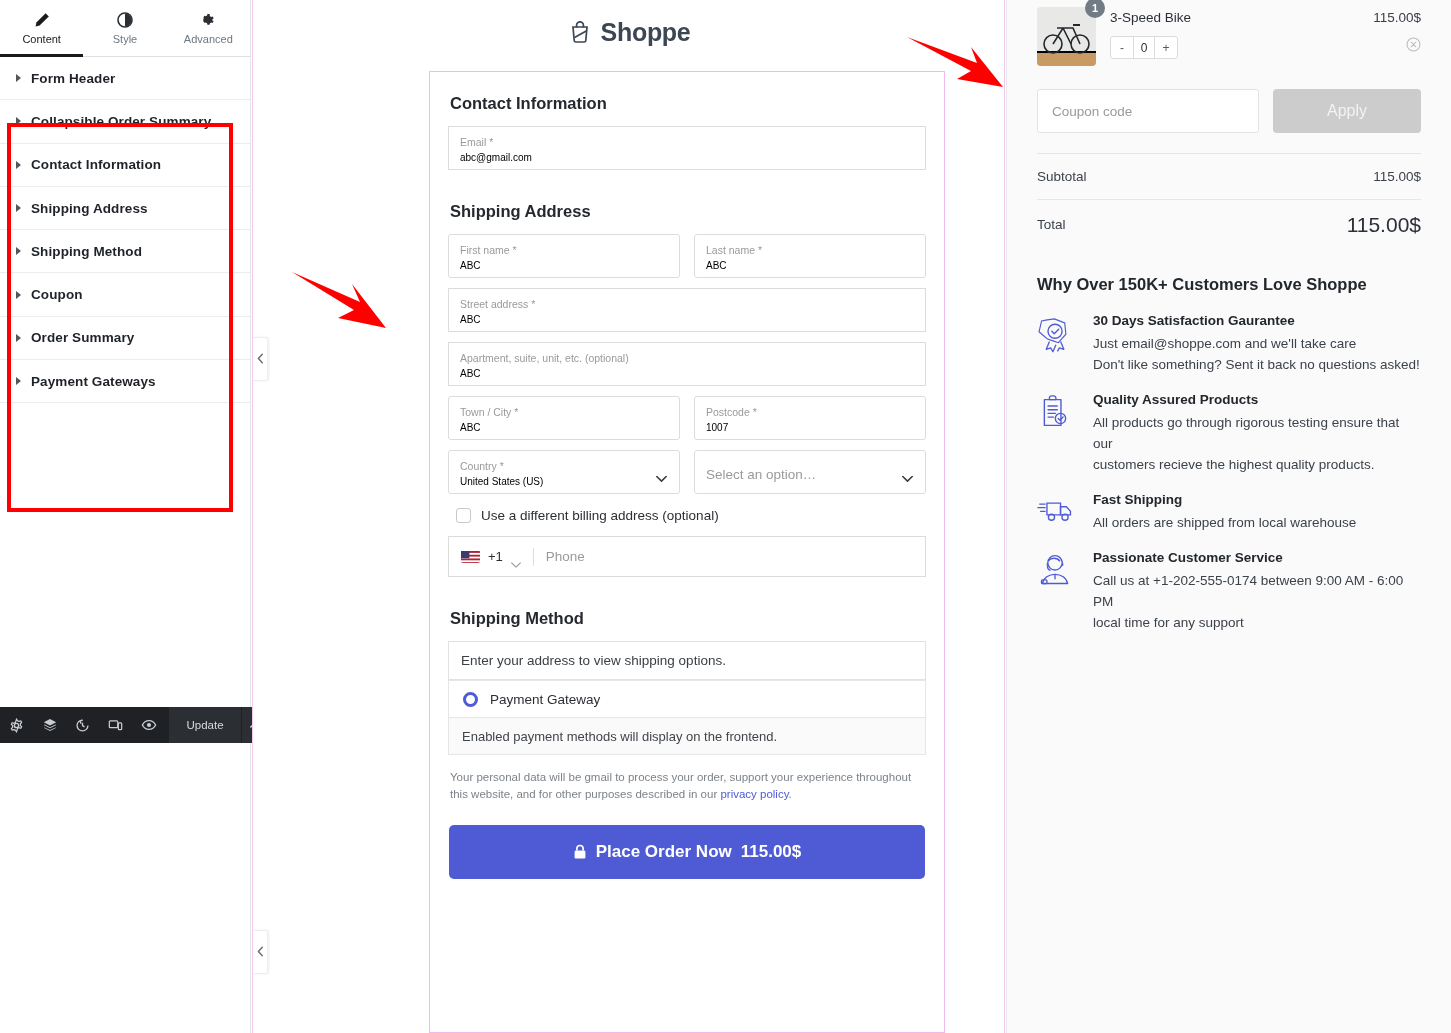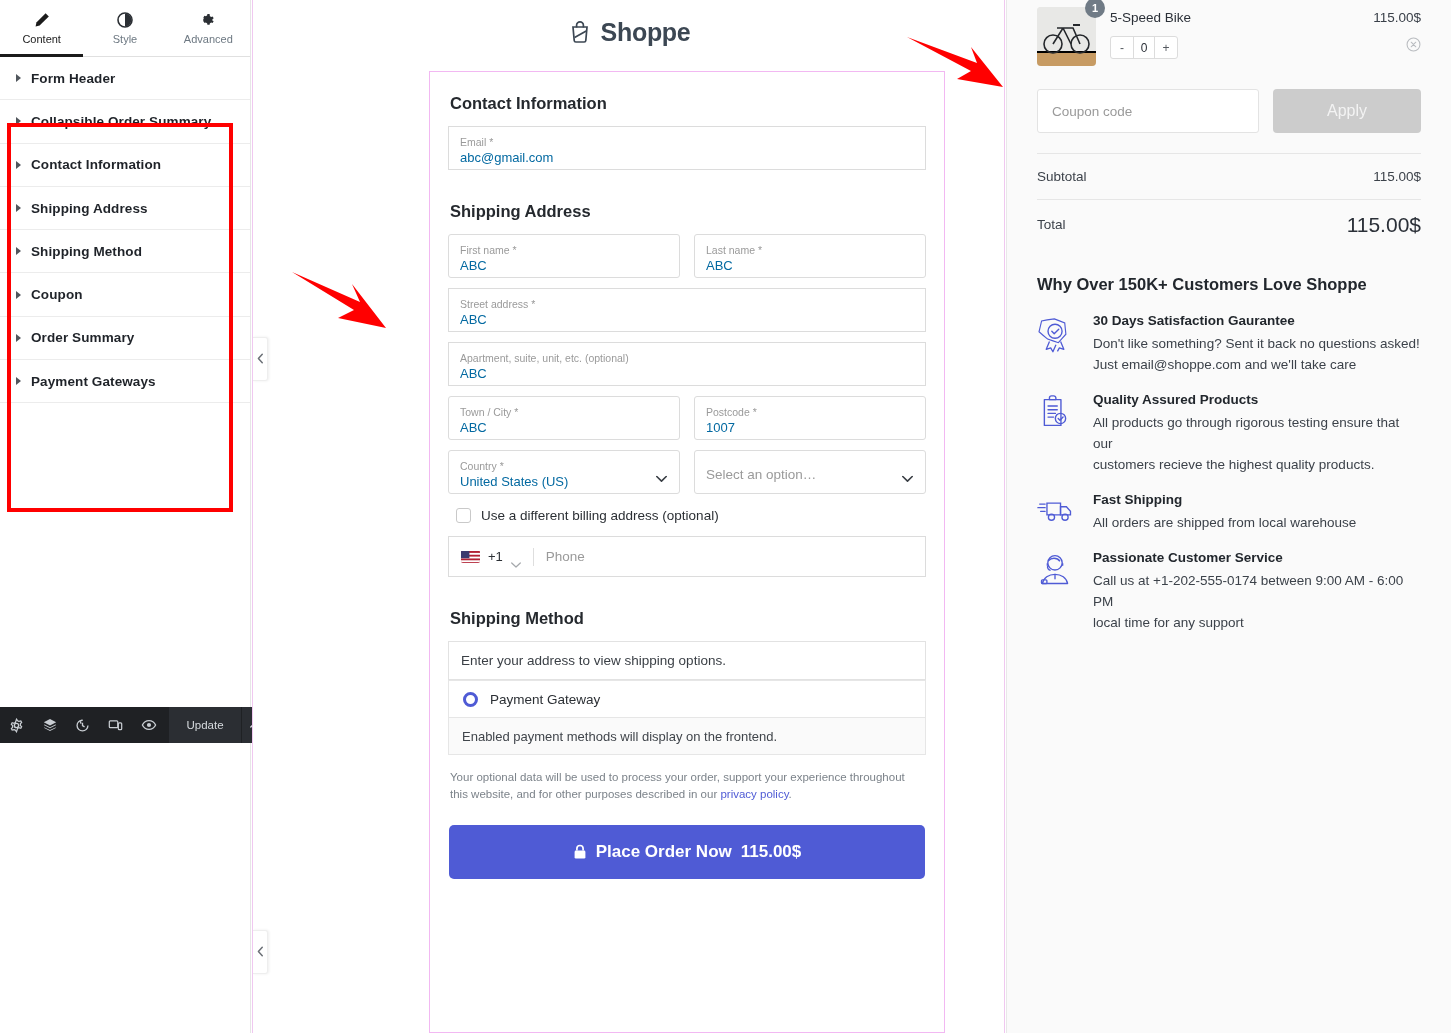--- a/index.html
+++ b/index.html
@@ -125,21 +125,21 @@
     border: 1px solid #dcdcdc; border-radius: 3px;
     height: 44px; padding: 5px 11px 0 11px;
     background: #fff; position: relative;
     display: flex; flex-direction: column; justify-content: center;
   }
   .field.flat { border-radius: 0; }
   .field .flabel {
     font-size: 10.5px; color: #9a9a9a; line-height: 13px;
   }
   .field .fvalue {
-    font-size: 13px; color: #0369a1; line-height: 17px;
+    font-size: 10px; color: #000000; line-height: 17px;
   }
   .field .fplaceholder { font-size: 13.5px; color: #9a9a9a; }
   .field-row { display: flex; gap: 14px; }
   .field-row > * { flex: 1; }
   .spacer10 { height: 10px; }
 
   .sel-caret {
     position: absolute; right: 12px; top: 50%;
     transform: translateY(-50%);
     width: 11px; height: 7px; display:block;
@@ -512,21 +512,21 @@
         <div class="fsec-title" style="padding-top:32px;">Shipping Method</div>
         <div class="infobox">Enter your address to view shipping options.</div>
 
         <div class="payrow">
           <span class="radio"></span>
           <span class="plabel">Payment Gateway</span>
         </div>
         <div class="paynote">Enabled payment methods will display on the frontend.</div>
 
         <div class="privacy">
-          <span>Your optional data will be used to process your order, support your experience throughout this website, and for other purposes described in our </span><a href="#">privacy policy</a><span>.</span>
+          <span>Your personal data will be gmail to process your order, support your experience throughout this website, and for other purposes described in our </span><a href="#">privacy policy</a><span>.</span>
         </div>
 
         <div class="place-order">
           <span class="lock">
             <svg viewBox="0 0 14 16" width="14" height="16">
               <rect x="1.6" y="6.6" width="10.8" height="8" rx="1.3" fill="#ffffff"></rect>
               <path d="M3.9 6.6V4.6a3.1 3.1 0 0 1 6.2 0v2" fill="none" stroke="#ffffff" stroke-width="1.7"></path>
             </svg>
           </span>
           <span>Place Order Now</span>
@@ -565,21 +565,21 @@
               <circle cx="16" cy="37" r="9"></circle>
               <circle cx="43" cy="37" r="9"></circle>
               <path d="M16 37 26 21h10l7 16M26 21l8 16M20 21h9"></path>
             </g>
             <path d="M36 18h7" stroke="#25282c" stroke-width="2"></path>
           </svg>
         </span>
         <span class="qty-badge">1</span>
       </div>
       <div class="citem-mid">
-        <div class="citem-name">5-Speed Bike</div>
+        <div class="citem-name">3-Speed Bike</div>
         <div class="stepper">
           <div>-</div>
           <div class="qv">0</div>
           <div>+</div>
         </div>
       </div>
       <div class="citem-right">
         <div class="citem-price">115.00$</div>
         <span class="remove-x">
           <svg viewBox="0 0 17 17" width="15" height="15">
@@ -612,22 +612,22 @@
       <div class="b-icon">
         <svg viewBox="0 0 40 42" width="37" height="39">
           <path d="M19 3.5 25.4 6l6.4 2.6.7 6.9.7 6.9-4.6 5.2-4.6 5.2-6.6-2.2-6.6-2.2-5.3-4.5-5.3-4.5 1.6-6.7L3.4 6l6.8-1.2z" fill="none" stroke="#4f5bd5" stroke-width="1.4" transform="translate(2,1) scale(0.88)"></path>
           <circle cx="19.5" cy="17.5" r="7.6" fill="none" stroke="#4f5bd5" stroke-width="1.5"></circle>
           <path d="M16 17.6l2.6 2.6 4.9-4.9" fill="none" stroke="#4f5bd5" stroke-width="1.5" stroke-linecap="round" stroke-linejoin="round"></path>
           <path d="M13.5 28.5 10 37l4.8-1.6 2.4 4.3 3.3-7.6M25.5 28.5 29 37l-4.8-1.6-2.1 3.8" fill="none" stroke="#4f5bd5" stroke-width="1.4" stroke-linejoin="round"></path>
         </svg>
       </div>
       <div>
         <div class="b-title">30 Days Satisfaction Gaurantee</div>
+        <div class="b-text">Just email@shoppe.com and we'll take care</div>
         <div class="b-text">Don't like something? Sent it back no questions asked!</div>
-        <div class="b-text">Just email@shoppe.com and we'll take care</div>
       </div>
     </div>
 
     <div class="benefit">
       <div class="b-icon">
         <svg viewBox="0 0 38 40" width="35" height="37">
           <g fill="none" stroke="#4f5bd5" stroke-width="1.5" stroke-linejoin="round">
             <path d="M8 6h18v28H8z"></path>
             <path d="M13.5 6V4.3A2.3 2.3 0 0 1 15.8 2h2.4a2.3 2.3 0 0 1 2.3 2.3V6z"></path>
             <path d="M12 13h10M12 17h10M12 21h8M12 25h6" stroke-linecap="round"></path>

